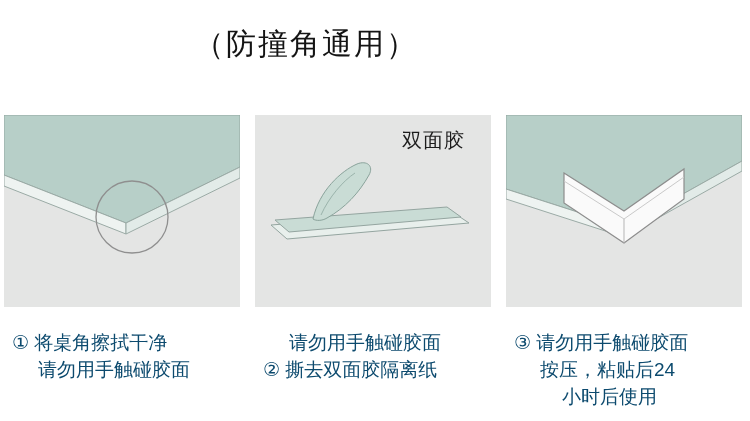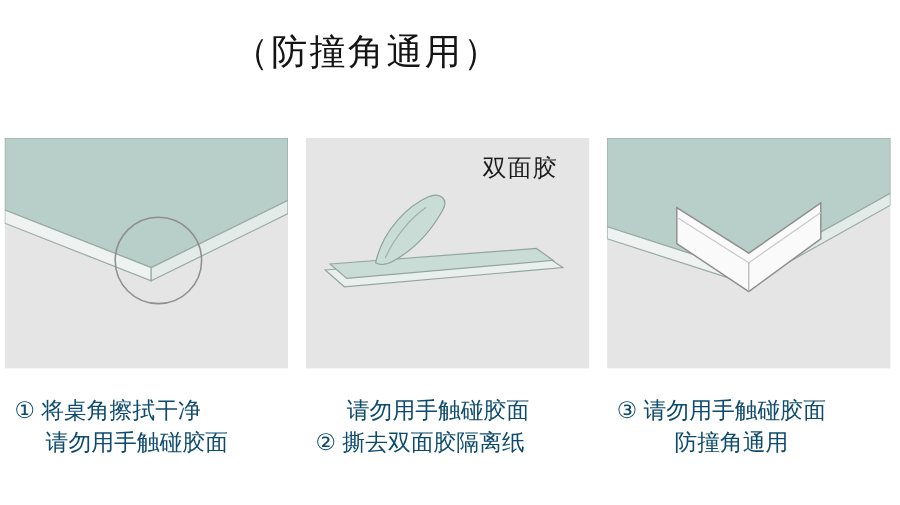--- a/index.html
+++ b/index.html
@@ -109,17 +109,18 @@
     <div class="caption p1">
       <div class="cl l1">① 将桌角擦拭干净</div>
       <div class="cl l2">请勿用手触碰胶面</div>
     </div>
     <div class="caption p2">
       <div class="cl l2">请勿用手触碰胶面</div>
       <div class="cl l1">② 撕去双面胶隔离纸</div>
     </div>
     <div class="caption p3">
       <div class="cl l1">③ 请勿用手触碰胶面</div>
-      <div class="cl l3">防撞角通用</div>
+      <div class="cl l2">按压，粘贴后24</div>
+      <div class="cl l3">小时后使用</div>
     </div>
   </div>
 
 </div>
 
 </body></html>

